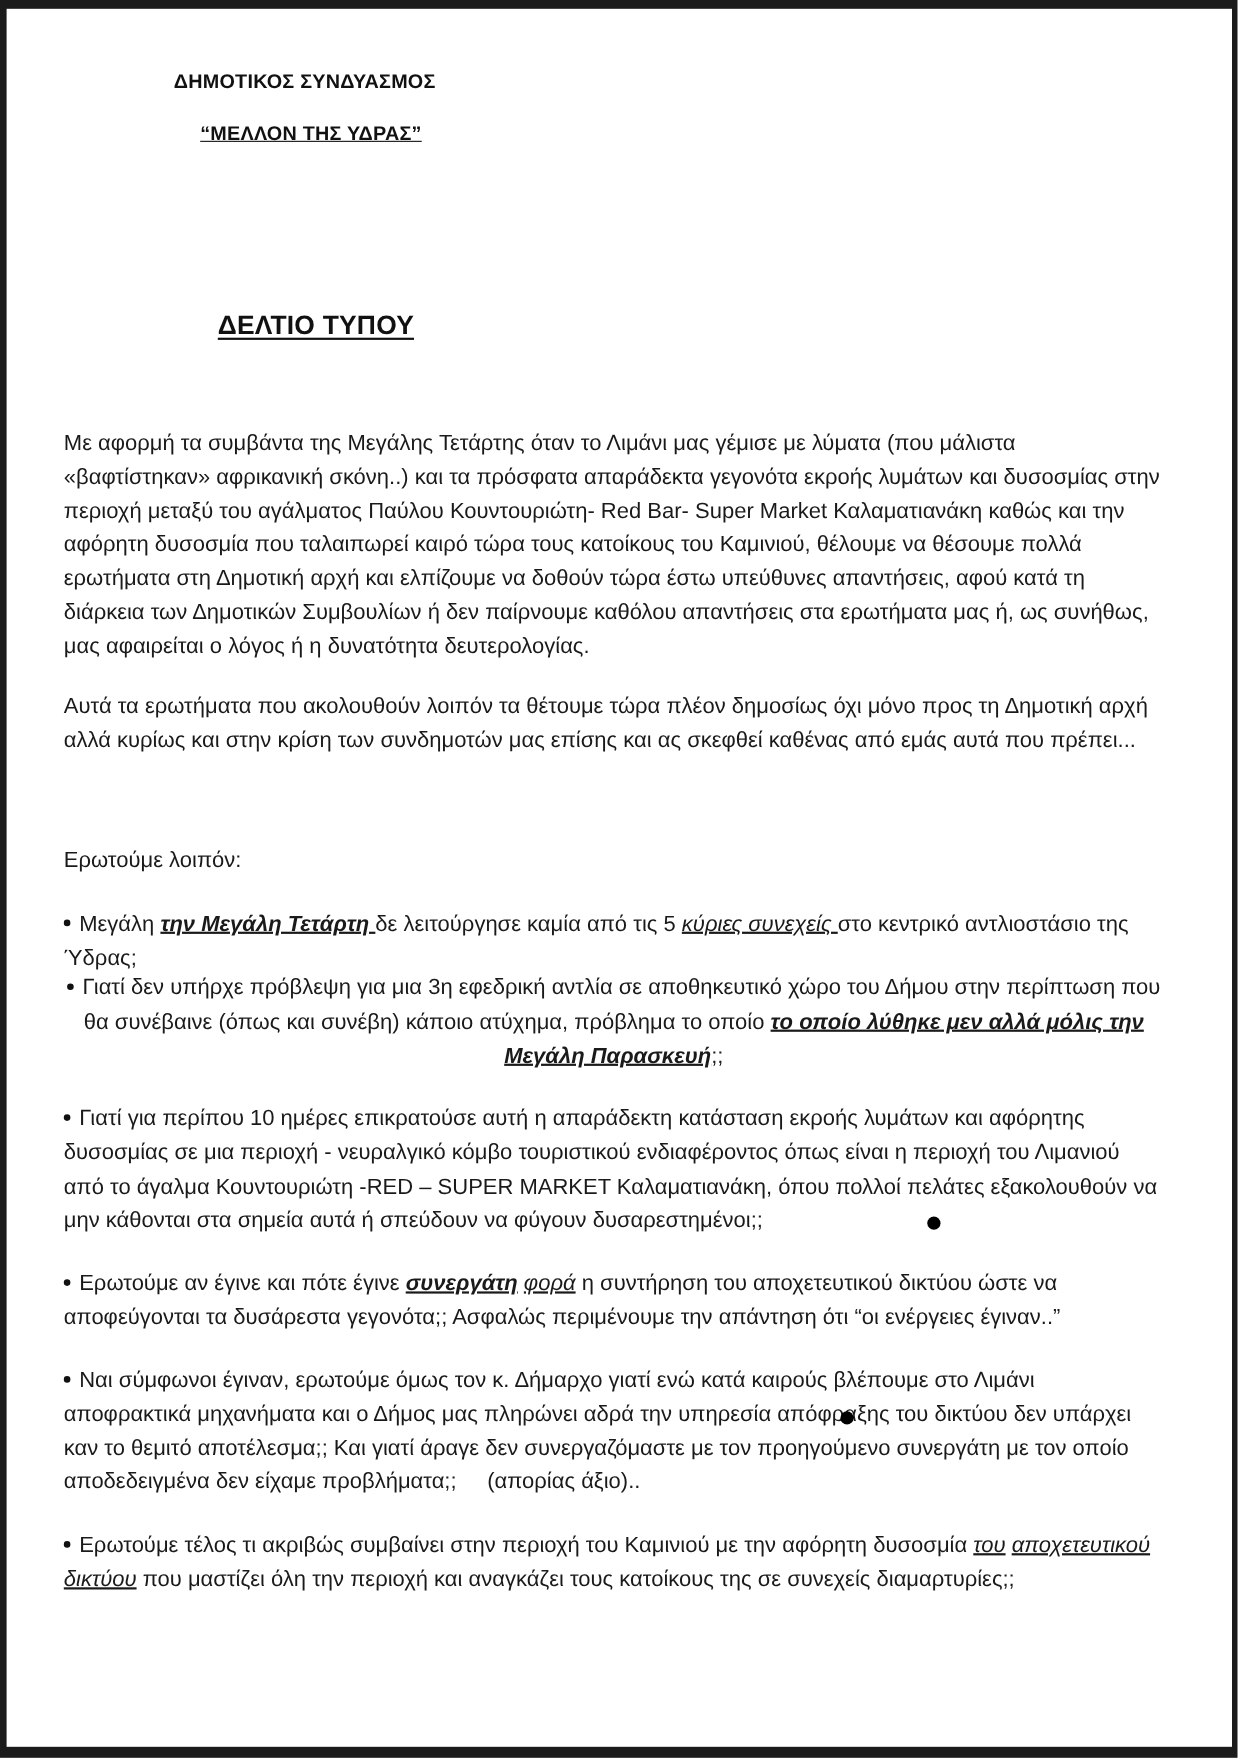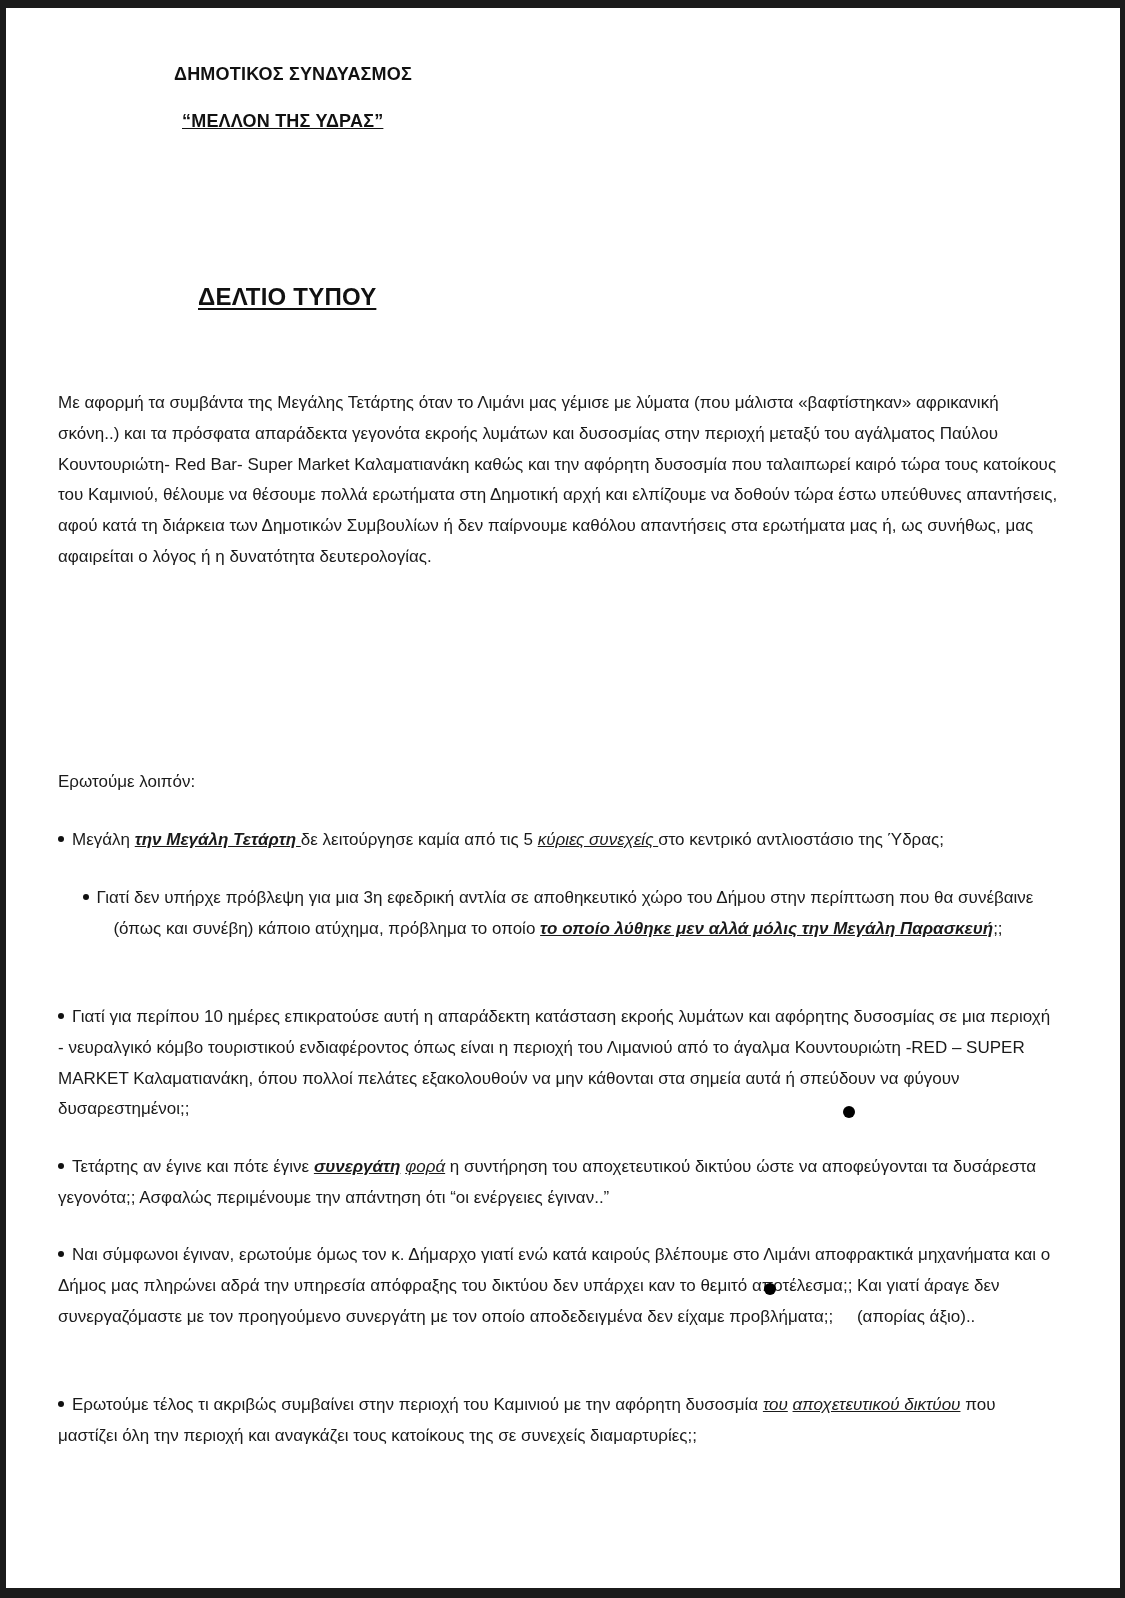--- a/index.html
+++ b/index.html
@@ -4,56 +4,57 @@
 <style>
   html, body { margin:0; padding:0; }
   body {
     width:1125px; height:1598px; background:#1b1b1b; position:relative; overflow:hidden;
     font-family:"Liberation Sans", sans-serif; color:#1a1a1a;
   }
   .page {
     position:absolute; left:6px; top:8px; width:1114px; height:1580px; background:#ffffff;
   }
   .hdr { position:absolute; font-weight:bold; font-size:18px; letter-spacing:0.2px; color:#111; }
-  #h1 { left:168px; top:56px; }
+  #h1 { left:152px; top:56px; }
   #h2 { left:176px; top:103px;text-decoration:underline; }
   #h3 { left:192px; top:275px; font-size:24px; text-decoration:underline; text-underline-offset:3px; }
   .para {
-    position:absolute; left:52px; width:1000px; font-size:17px; line-height:30.8px; color:#1a1a1a;
+    position:absolute; left:52px; width:1000px; font-size:20px; line-height:30.8px; color:#1a1a1a;
   }
   .bul { display:inline-block; width:6px; height:6px; background:#111; border-radius:50%; vertical-align:middle; margin:0 8px 3px 0; }
   .bu { font-weight:bold; font-style:italic; text-decoration:underline; }
   .iu { font-style:italic; text-decoration:underline; }
   .dot { position:absolute; width:12px; height:12px; background:#000; border-radius:50%; }
 </style>
 </head>
 <body>
 
 <div class="page">
   <div class="hdr" id="h1">ΔΗΜΟΤΙΚΟΣ ΣΥΝΔΥΑΣΜΟΣ</div>
   <div class="hdr" id="h2">“ΜΕΛΛΟΝ ΤΗΣ ΥΔΡΑΣ”</div>
   <div class="hdr" id="h3">ΔΕΛΤΙΟ ΤΥΠΟΥ </div>
 
   <div class="para" style="top:380px;">Με αφορμή τα συμβάντα της Μεγάλης Τετάρτης όταν το Λιμάνι μας γέμισε με λύματα (που μάλιστα «βαφτίστηκαν» αφρικανική σκόνη..) και τα πρόσφατα απαράδεκτα γεγονότα εκροής λυμάτων και δυσοσμίας στην περιοχή μεταξύ του αγάλματος Παύλου Κουντουριώτη- Red Bar- Super Market Καλαματιανάκη καθώς και την αφόρητη δυσοσμία που ταλαιπωρεί καιρό τώρα τους κατοίκους του Καμινιού, θέλουμε να θέσουμε πολλά ερωτήματα στη Δημοτική αρχή και ελπίζουμε να δοθούν τώρα έστω υπεύθυνες απαντήσεις, αφού κατά τη διάρκεια των Δημοτικών Συμβουλίων ή δεν παίρνουμε καθόλου απαντήσεις στα ερωτήματα μας ή, ως συνήθως, μας αφαιρείται ο λόγος ή η δυνατότητα δευτερολογίας.</div>
+  <div class="para" style="top:619px;">Αυτά τα ερωτήματα που ακολουθούν λοιπόν τα θέτουμε τώρα πλέον δημοσίως όχι μόνο προς τη Δημοτική αρχή αλλά κυρίως και στην κρίση των συνδημοτών μας επίσης και ας σκεφθεί καθένας από εμάς αυτά που πρέπει...</div>
   <div class="para" style="top:759px;">Ερωτούμε λοιπόν:</div>
 
   <div class="para" style="top:817px;">
     <span class="bul"></span><span>Μεγάλη </span><span class="bu">την Μεγάλη Τετάρτη </span><span>δε λειτούργησε καμία από τις 5 </span><span class="iu">κύριες συνεχείς </span><span>στο κεντρικό αντλιοστάσιο της Ύδρας;</span>
   </div>
 
   <div class="para" style="top:875px;text-align:center;">
     <span class="bul"></span><span>Γιατί δεν υπήρχε πρόβλεψη για μια 3η εφεδρική αντλία σε αποθηκευτικό χώρο του Δήμου στην περίπτωση που θα συνέβαινε (όπως και συνέβη) κάποιο ατύχημα, πρόβλημα το οποίο </span><span class="bu">το οποίο λύθηκε μεν αλλά μόλις την Μεγάλη Παρασκευή</span><span>;;</span>
   </div>
 
   <div class="para" style="top:994px;">
     <span class="bul"></span><span>Γιατί για περίπου 10 ημέρες επικρατούσε αυτή η απαράδεκτη κατάσταση εκροής λυμάτων και αφόρητης δυσοσμίας σε μια περιοχή - νευραλγικό κόμβο τουριστικού ενδιαφέροντος όπως είναι η περιοχή του Λιμανιού από το άγαλμα Κουντουριώτη -RED – SUPER MARKET Καλαματιανάκη, όπου πολλοί πελάτες εξακολουθούν να μην κάθονται στα σημεία αυτά ή σπεύδουν να φύγουν δυσαρεστημένοι;;</span>
   </div>
 
   <div class="para" style="top:1144px;">
-    <span class="bul"></span><span>Τετάρτης αν έγινε και πότε έγινε </span><span class="bu">συνεργάτη</span><span> </span><span class="iu">φορά</span><span> η συντήρηση του αποχετευτικού δικτύου ώστε να αποφεύγονται τα δυσάρεστα γεγονότα;; Ασφαλώς περιμένουμε την απάντηση ότι “οι ενέργειες έγιναν..”</span>
+    <span class="bul"></span><span>Ερωτούμε αν έγινε και πότε έγινε </span><span class="bu">συνεργάτη</span><span> </span><span class="iu">φορά</span><span> η συντήρηση του αποχετευτικού δικτύου ώστε να αποφεύγονται τα δυσάρεστα γεγονότα;; Ασφαλώς περιμένουμε την απάντηση ότι “οι ενέργειες έγιναν..”</span>
   </div>
 
   <div class="para" style="top:1232px;">
     <span class="bul"></span><span style="white-space:pre-wrap">Ναι σύμφωνοι έγιναν, ερωτούμε όμως τον κ. Δήμαρχο γιατί ενώ κατά καιρούς βλέπουμε στο Λιμάνι αποφρακτικά μηχανήματα και ο Δήμος μας πληρώνει αδρά την υπηρεσία απόφραξης του δικτύου δεν υπάρχει καν το θεμιτό αποτέλεσμα;; Και γιατί άραγε δεν συνεργαζόμαστε με τον προηγούμενο συνεργάτη με τον οποίο αποδεδειγμένα δεν είχαμε προβλήματα;;     (απορίας άξιο)..</span>
   </div>
 
   <div class="para" style="top:1382px;">
     <span class="bul"></span><span>Ερωτούμε τέλος τι ακριβώς συμβαίνει στην περιοχή του Καμινιού με την αφόρητη δυσοσμία </span><span class="iu">του</span><span> </span><span class="iu">αποχετευτικού δικτύου</span><span> που μαστίζει όλη την περιοχή και αναγκάζει τους κατοίκους της σε συνεχείς διαμαρτυρίες;;</span>
   </div>
 

